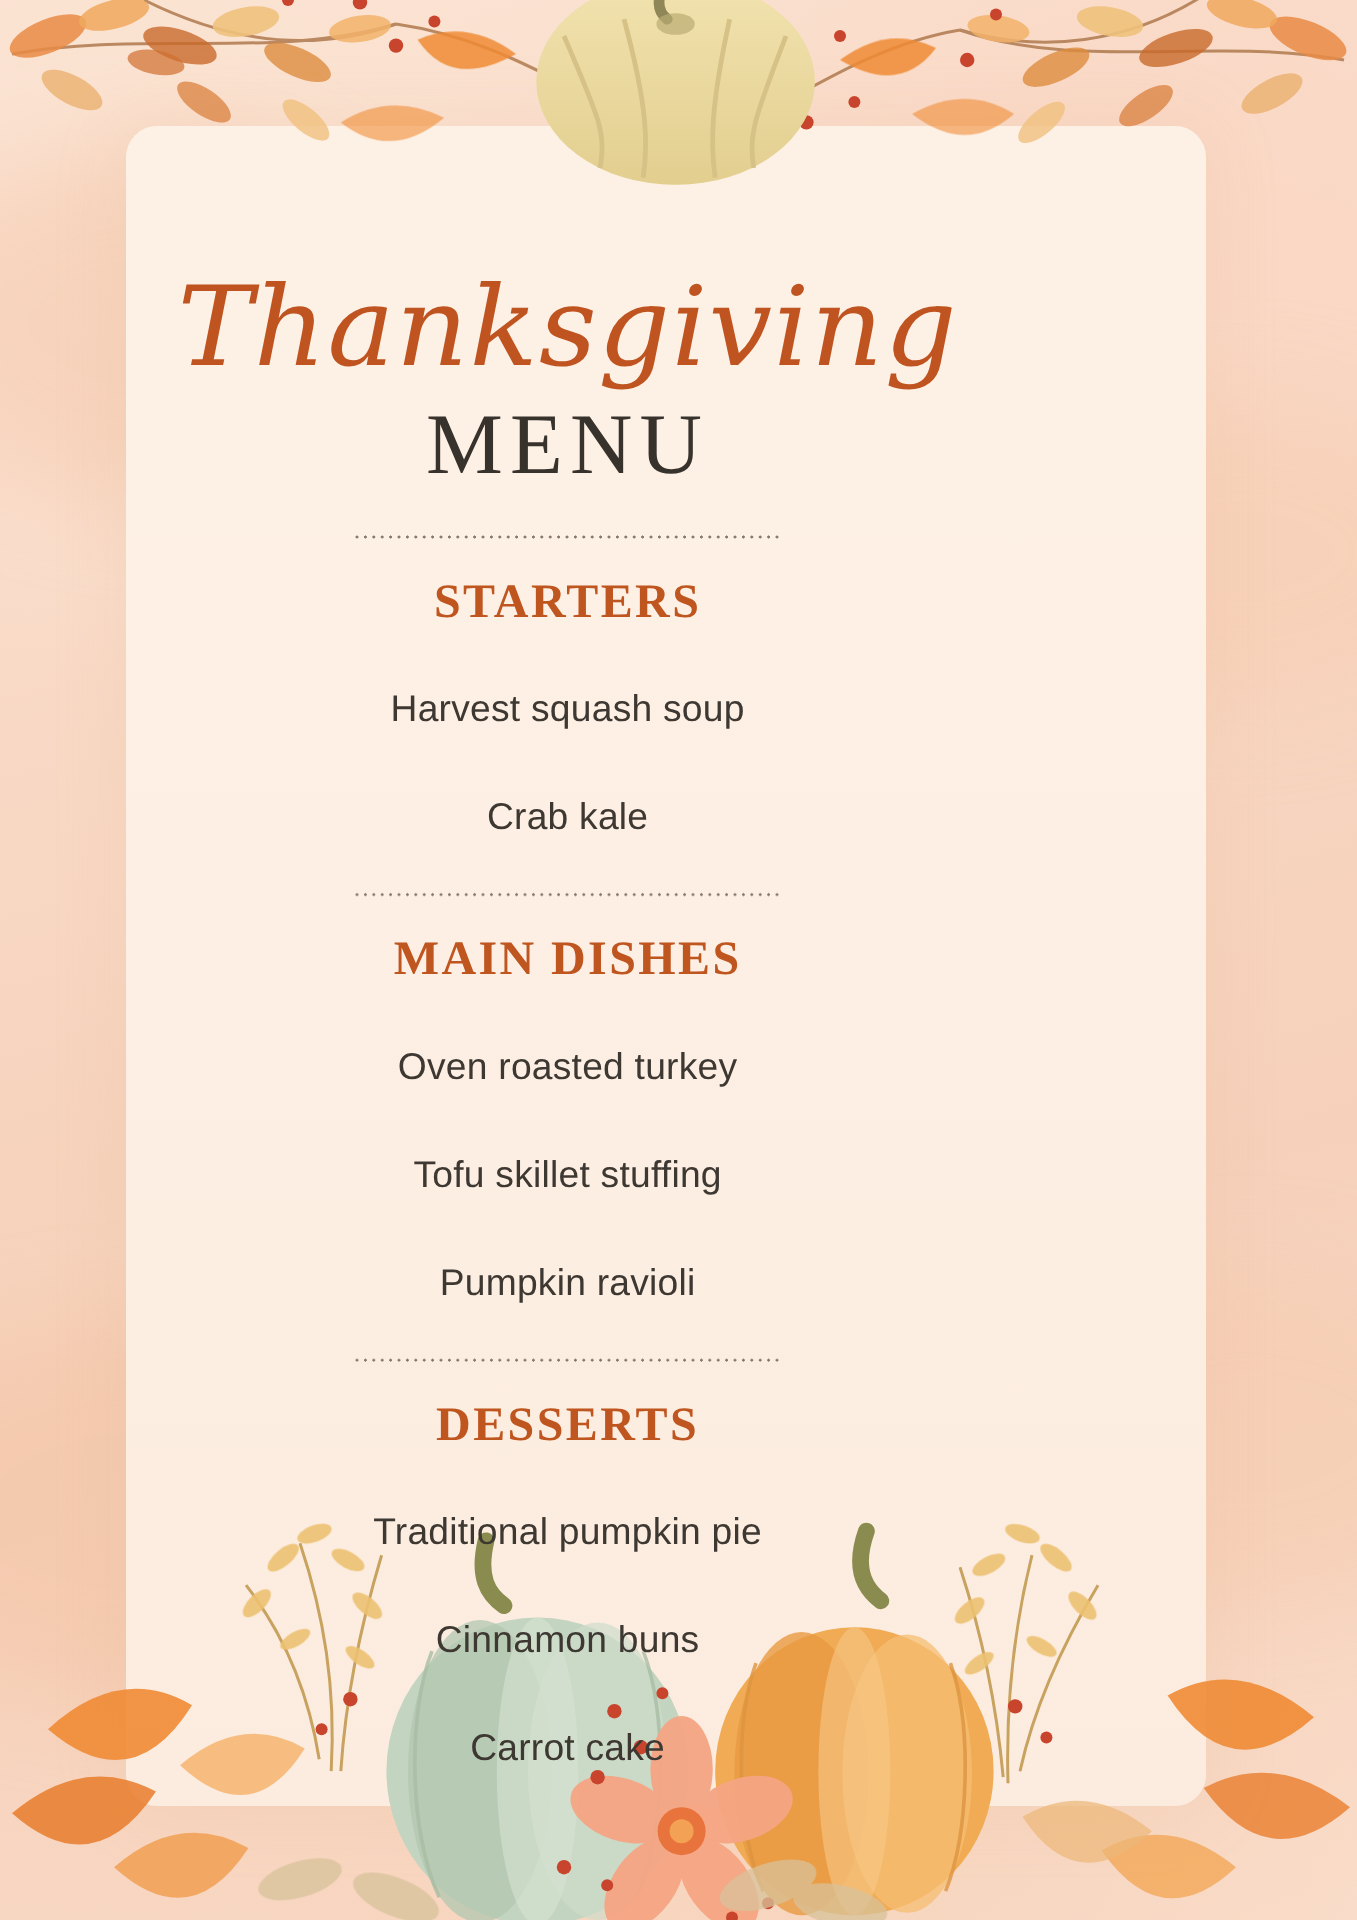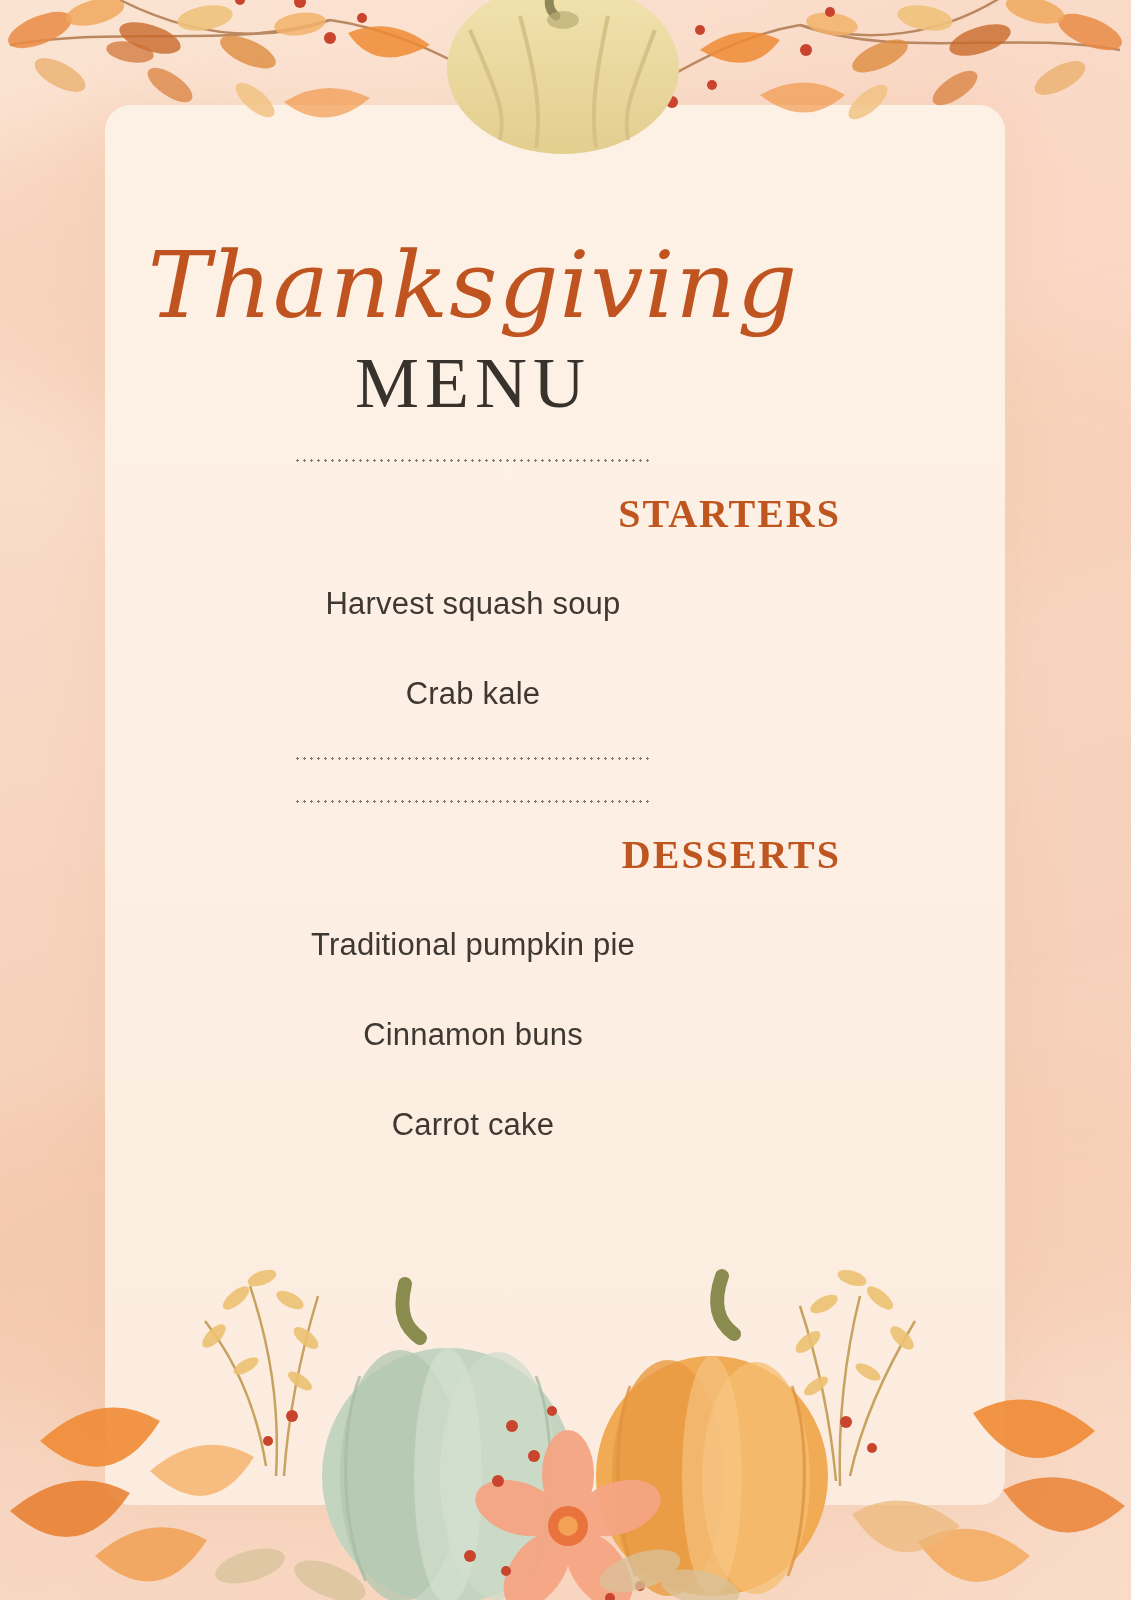--- a/index.html
+++ b/index.html
@@ -42,21 +42,21 @@
     width: 900px;
     height: 1400px;
     background: linear-gradient(180deg, #fdf1e6 0%, #fdefe4 45%, #fcecdf 100%);
     border-radius: 26px;
     box-shadow: 0 0 60px rgba(226,176,141,0.18);
   }
 
   .content {
     position: absolute;
     left: 105px;
-    top: 118px;
+    top: 105px;
     width: 736px;
     height: 1400px;
     text-align: center;
   }
 
   .title-script {
     margin-top: 120px;
     font-family: "DejaVu Serif", serif;
     font-style: italic;
     font-size: 92px;
@@ -85,21 +85,20 @@
     opacity: .85;
   }
 
   .section-title {
     font-family: "Liberation Serif", serif;
     font-weight: bold;
     font-size: 40px;
     letter-spacing: 2px;
     color: #c0561f;
     margin-bottom: 18px;
-    text-align: right;
   }
 
   .item {
     font-family: "Liberation Sans", sans-serif;
     font-size: 31px;
     color: #3e3832;
     line-height: 1.52;
     letter-spacing: .2px;
     margin-top: 43px;
   }
@@ -302,20 +301,26 @@
     <div class="divider"></div>
 
     <div class="section">
       <div class="section-title">STARTERS</div>
       <div class="item">Harvest squash soup</div>
       <div class="item">Crab kale</div>
     </div>
 
     <div class="divider"></div>
 
+    <div class="section">
+      <div class="section-title">MAIN DISHES</div>
+      <div class="item">Oven roasted turkey</div>
+      <div class="item">Tofu skillet stuffing</div>
+      <div class="item">Pumpkin ravioli</div>
+    </div>
 
     <div class="divider"></div>
 
     <div class="section">
       <div class="section-title">DESSERTS</div>
       <div class="item">Traditional pumpkin pie</div>
       <div class="item">Cinnamon buns</div>
       <div class="item">Carrot cake</div>
     </div>
 

